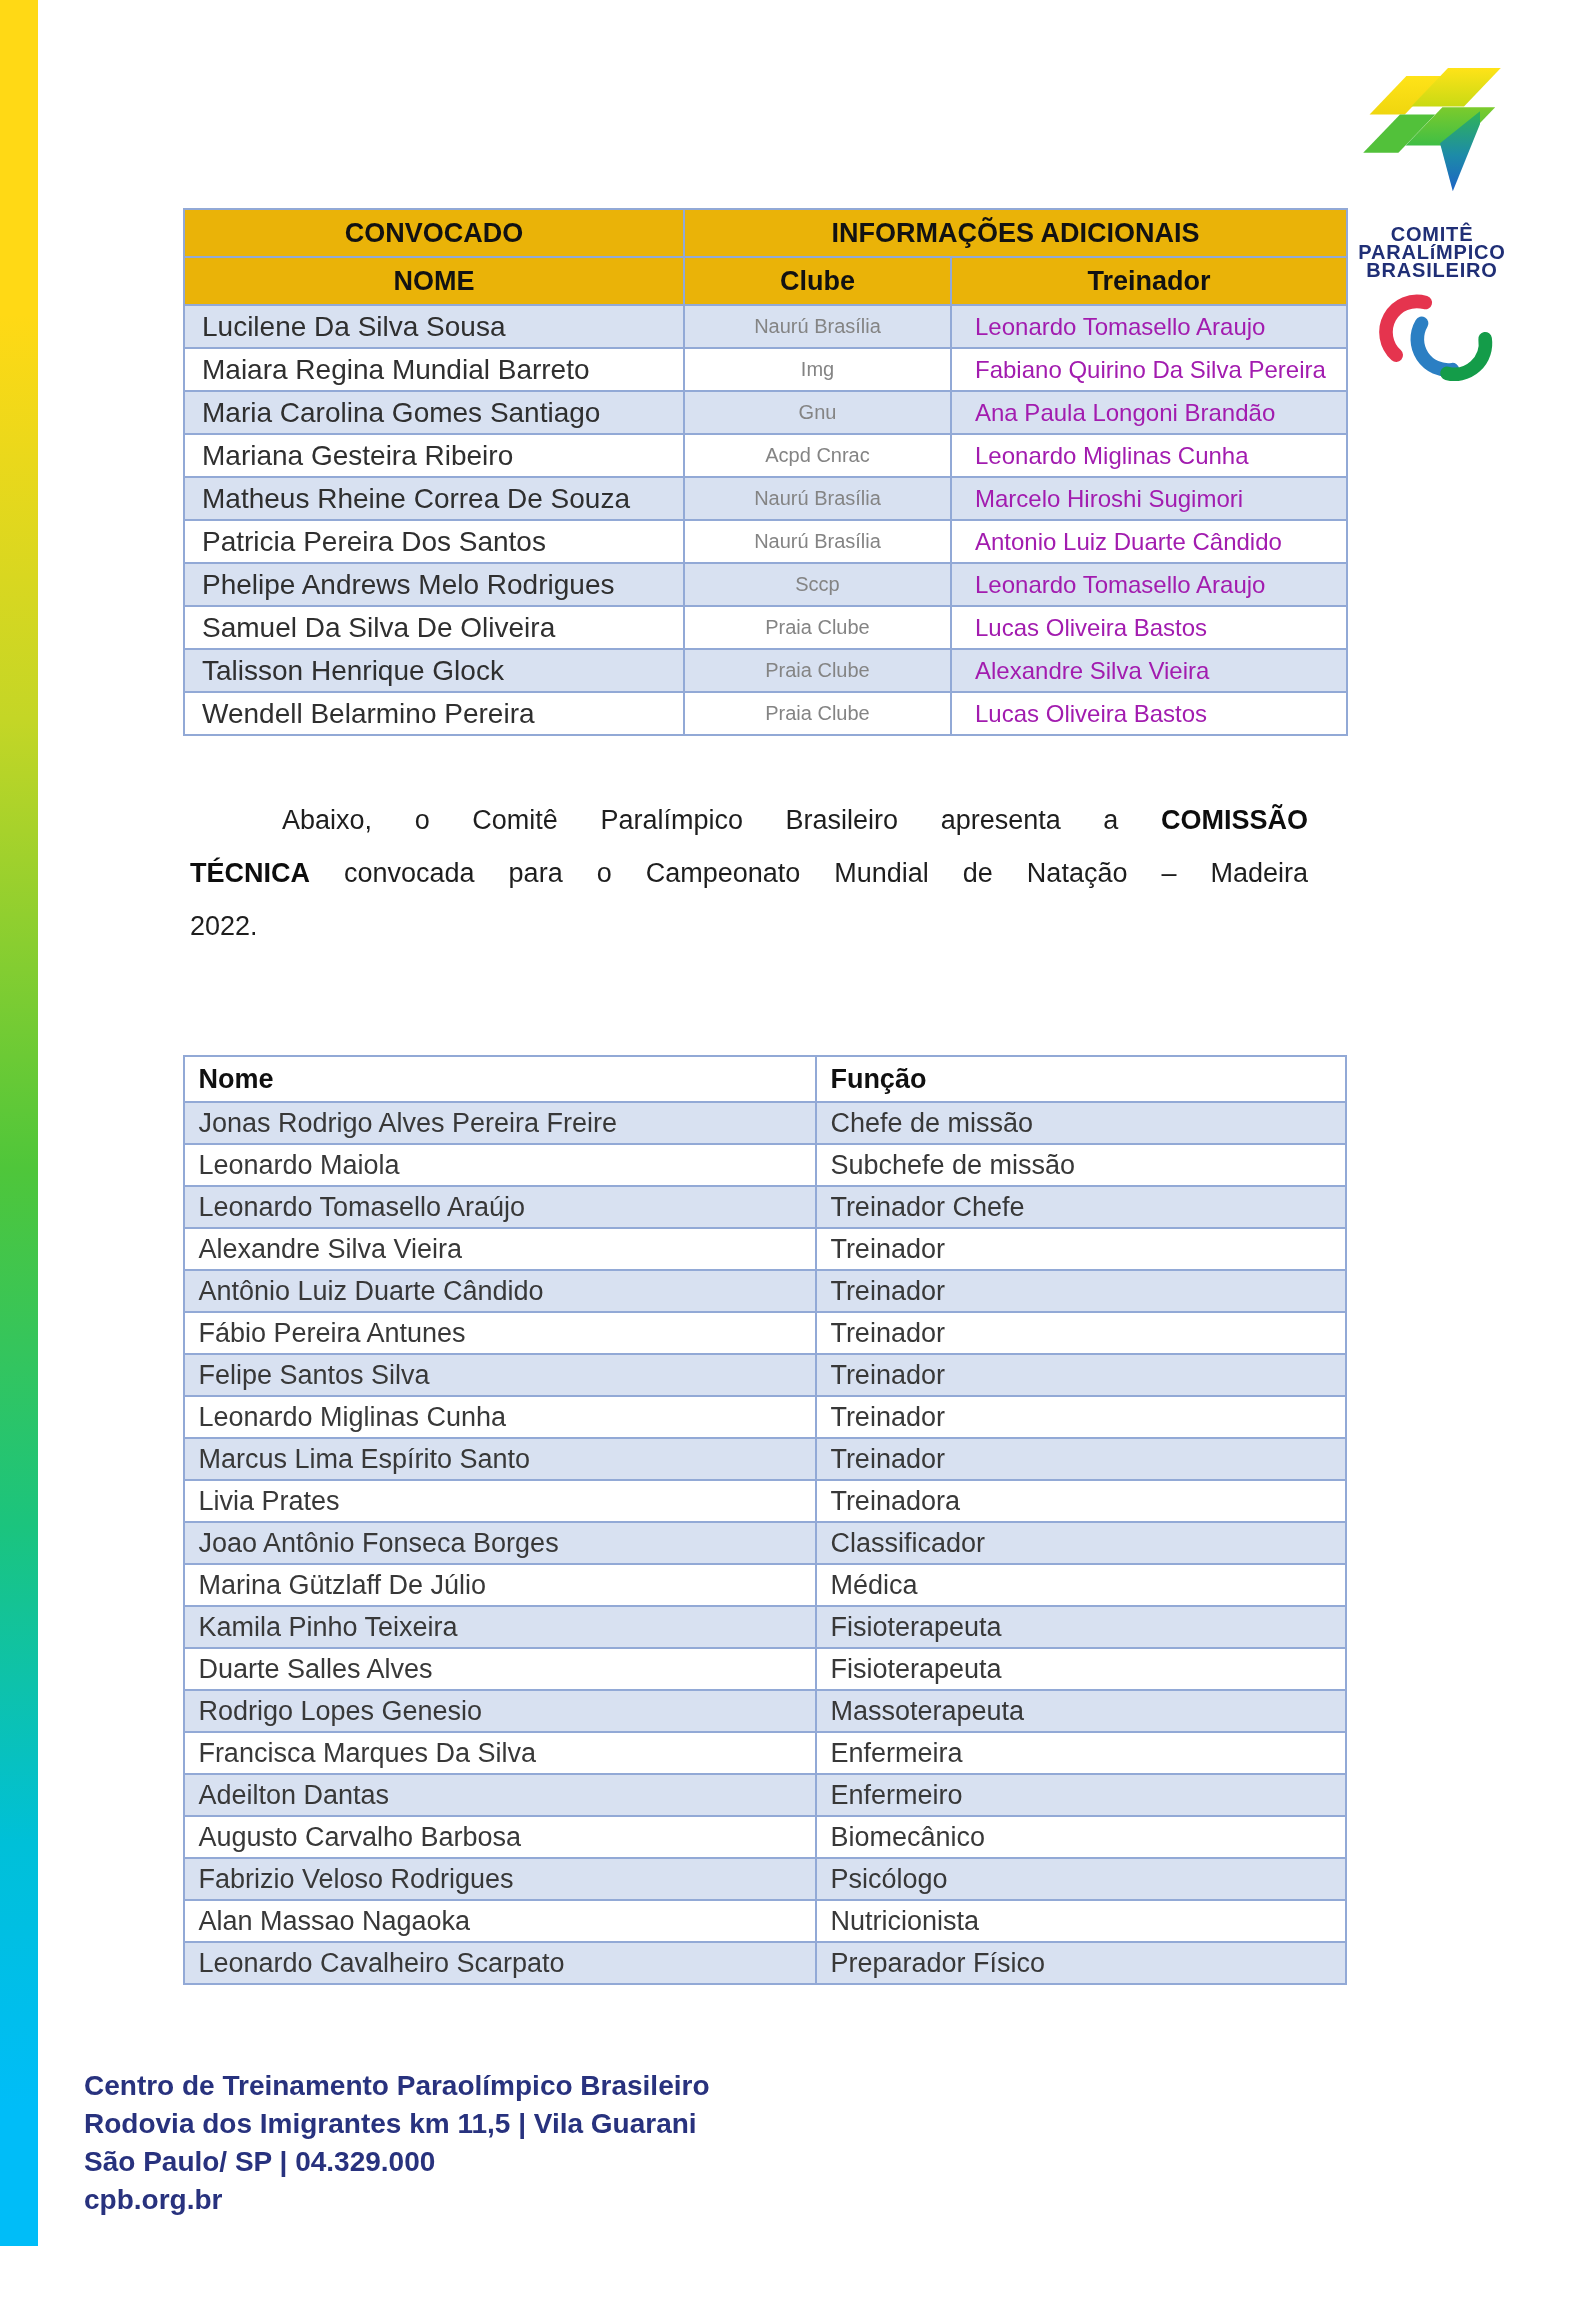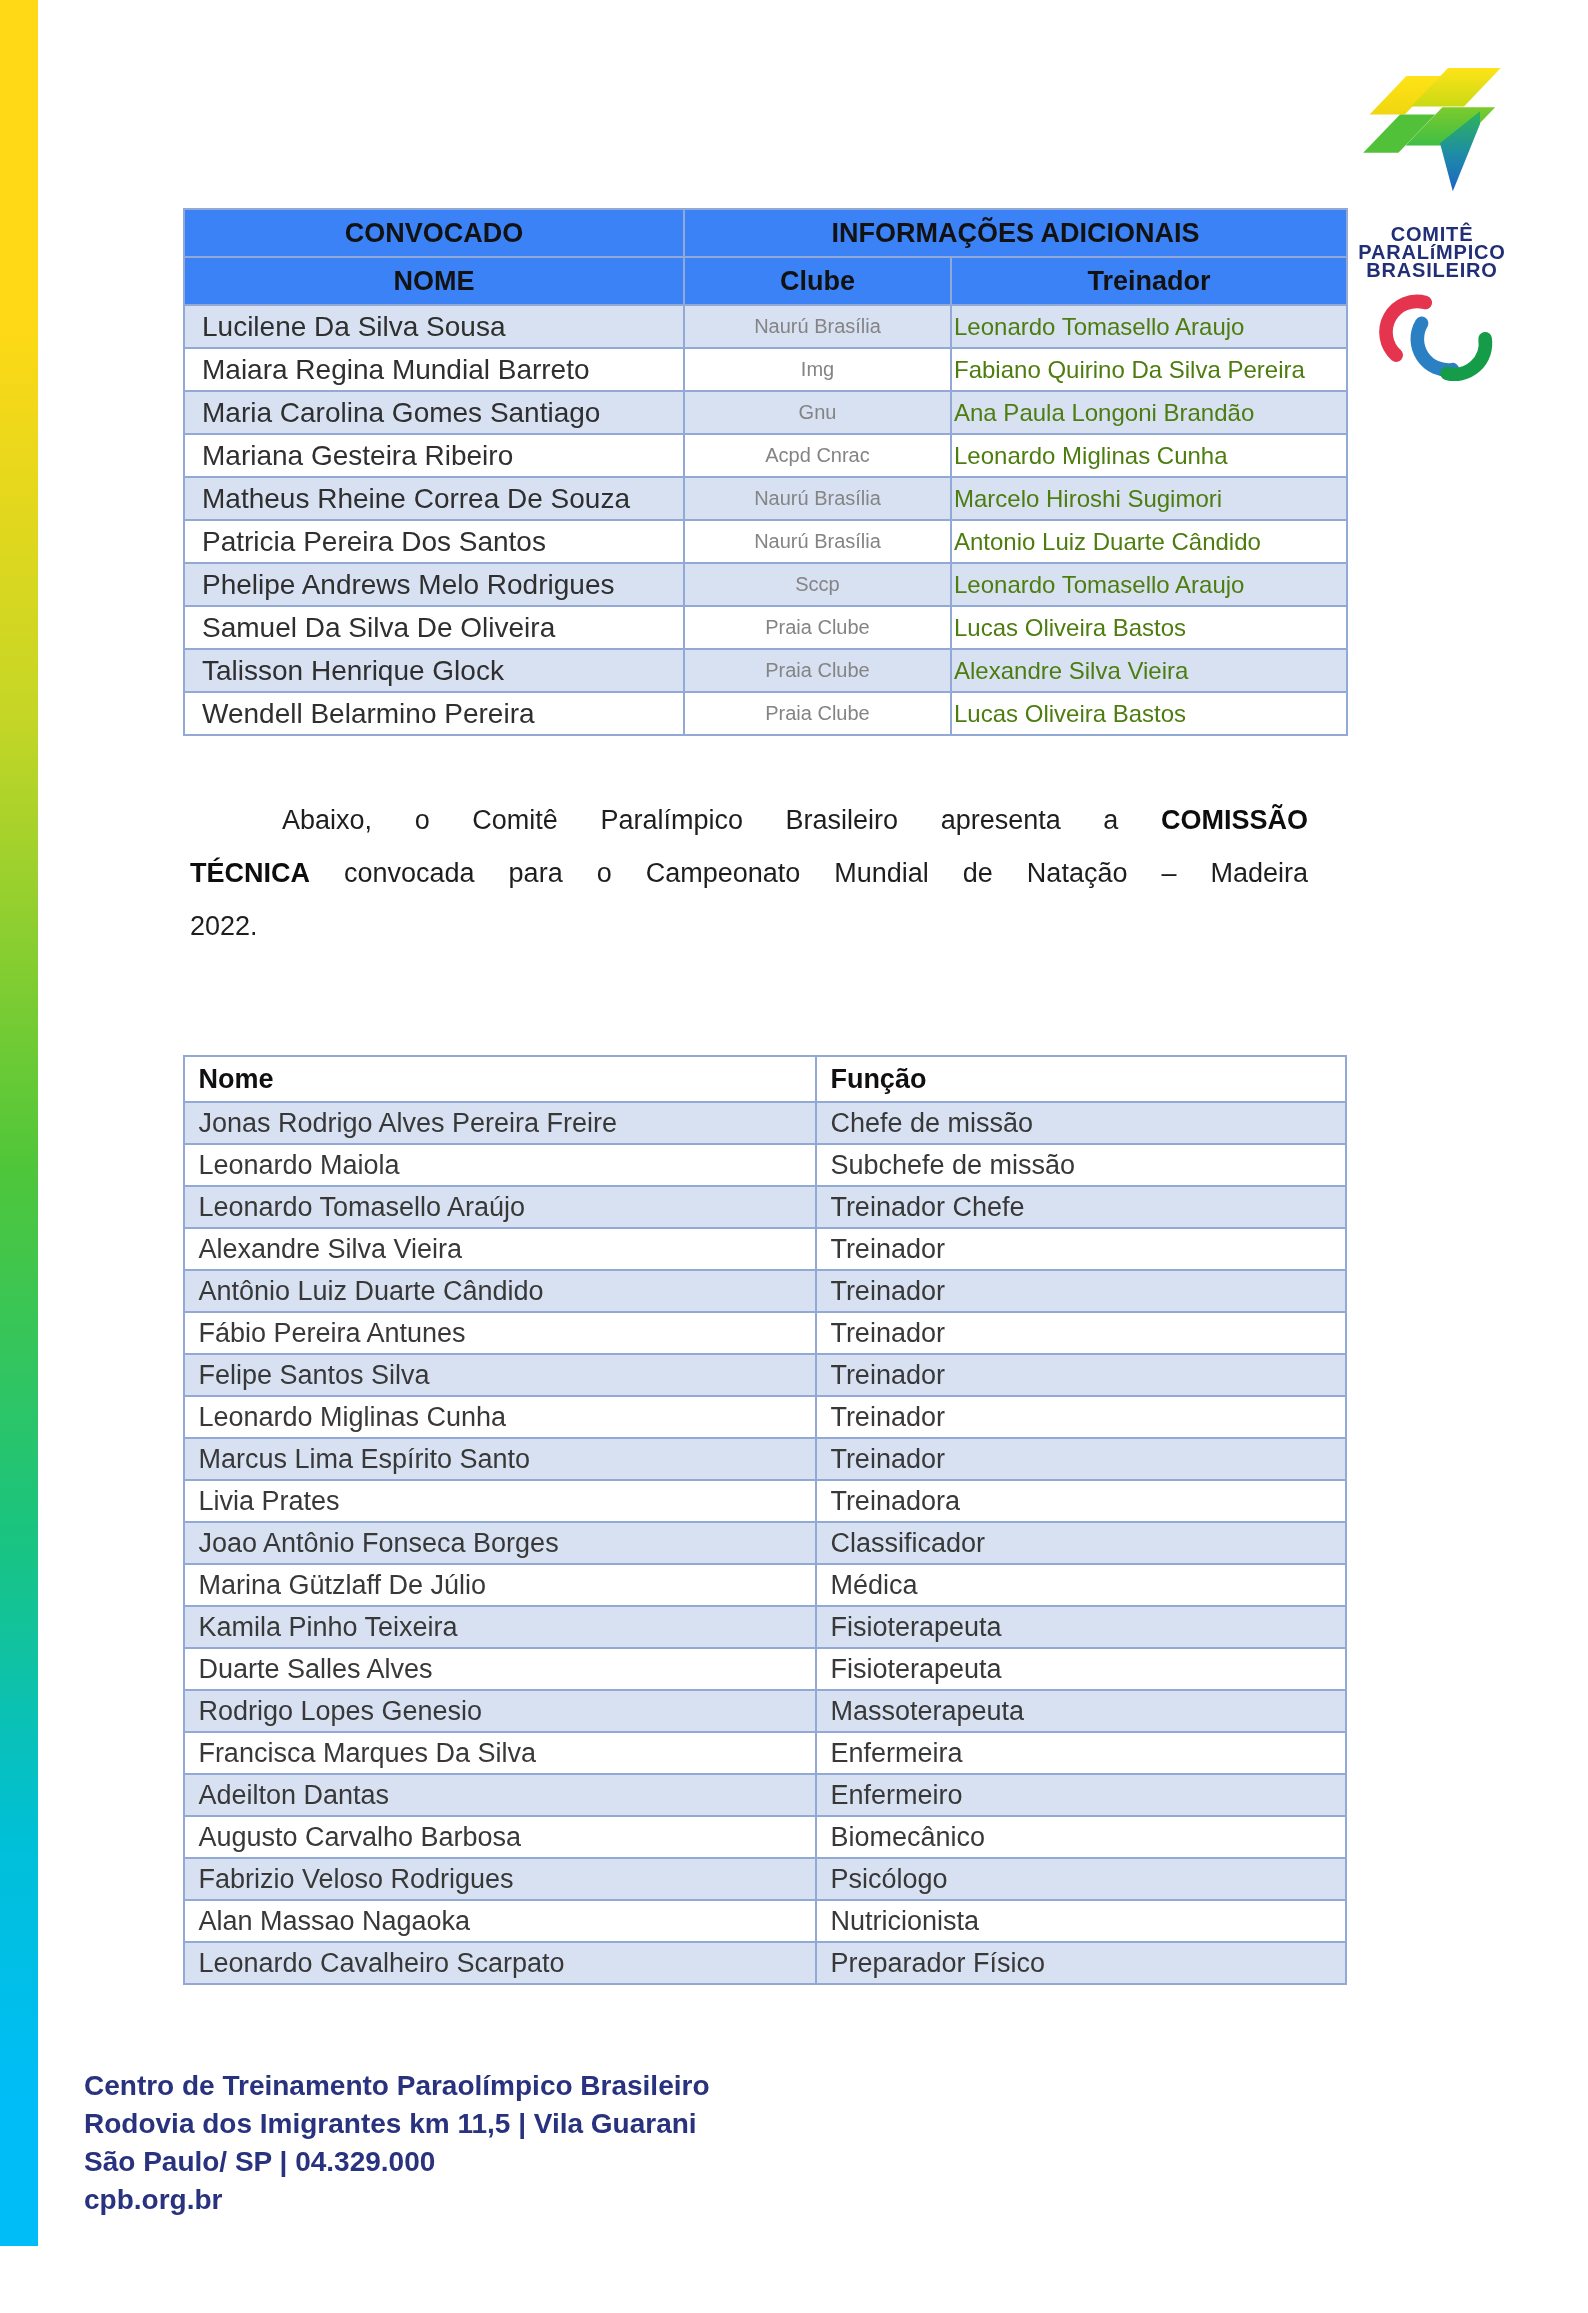--- a/index.html
+++ b/index.html
@@ -24,24 +24,24 @@
   table.tbl{position:absolute;border-collapse:collapse;table-layout:fixed;}
   table.tbl th, table.tbl td{
     border:2.9px solid #92A9D6;vertical-align:middle;
     overflow:hidden;white-space:nowrap;
   }
   table.tbl tbody tr:nth-child(odd) td{background:#D8E1F1;}
   
   .tbl1{left:183px;top:208px;width:1162px;}
   .tbl1 thead tr{height:48px;}
   .tbl1 tbody tr{height:43px;}
-  .tbl1 th{font-size:27px;font-weight:bold;color:#121212;text-align:center;background:#3b82f6;}
+  .tbl1 th{font-size:27px;font-weight:bold;color:#121212;text-align:center;background:#eab308;}
   .tbl1 td.nome{font-size:28px;color:#2F2F2F;text-align:left;padding-left:17px;}
   .tbl1 td.clube{font-size:20px;color:#848484;text-align:center;}
-  .tbl1 td.trein{font-size:24px;color:#4d7c0f;text-align:left;padding-left:2px;}
+  .tbl1 td.trein{font-size:24px;color:#a21caf;text-align:left;padding-left:23px;}
   
   .para{position:absolute;left:190px;top:794px;width:1118px;color:#1E1E1E;font-size:27px;}
   .pline{height:53px;line-height:53px;}
   .pjust{text-align:justify;text-align-last:justify;}
   .pline .ind{display:inline-block;width:92px;}
   .para b{color:#0D0D0D;}
   
   .tbl2{left:183px;top:1055px;width:1162px;}
   .tbl2 thead tr{height:46px;}
   .tbl2 tbody tr{height:42px;}

